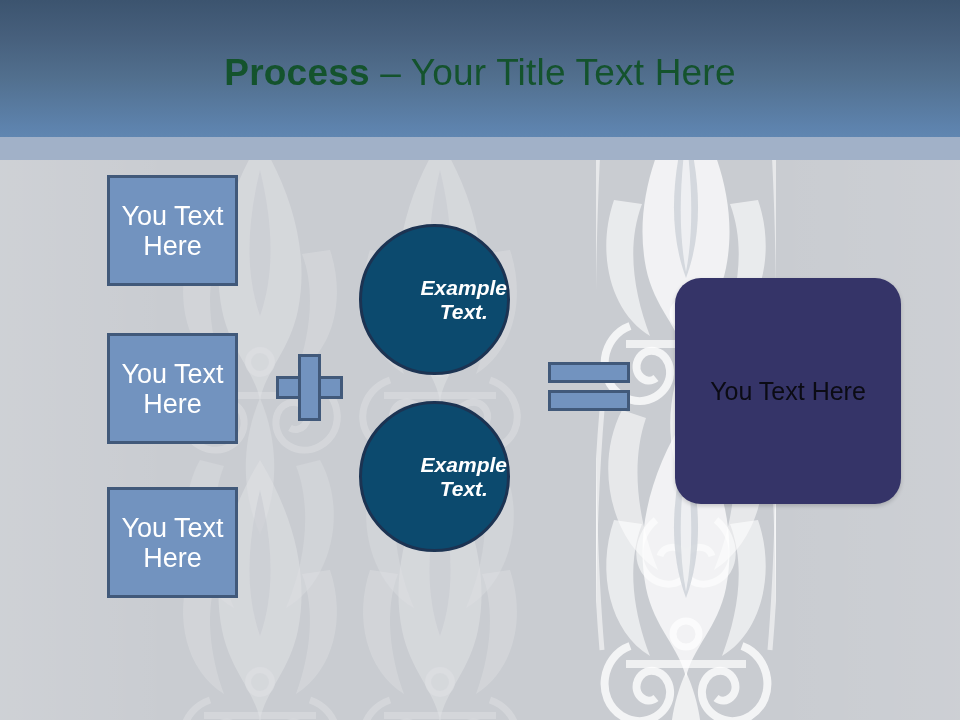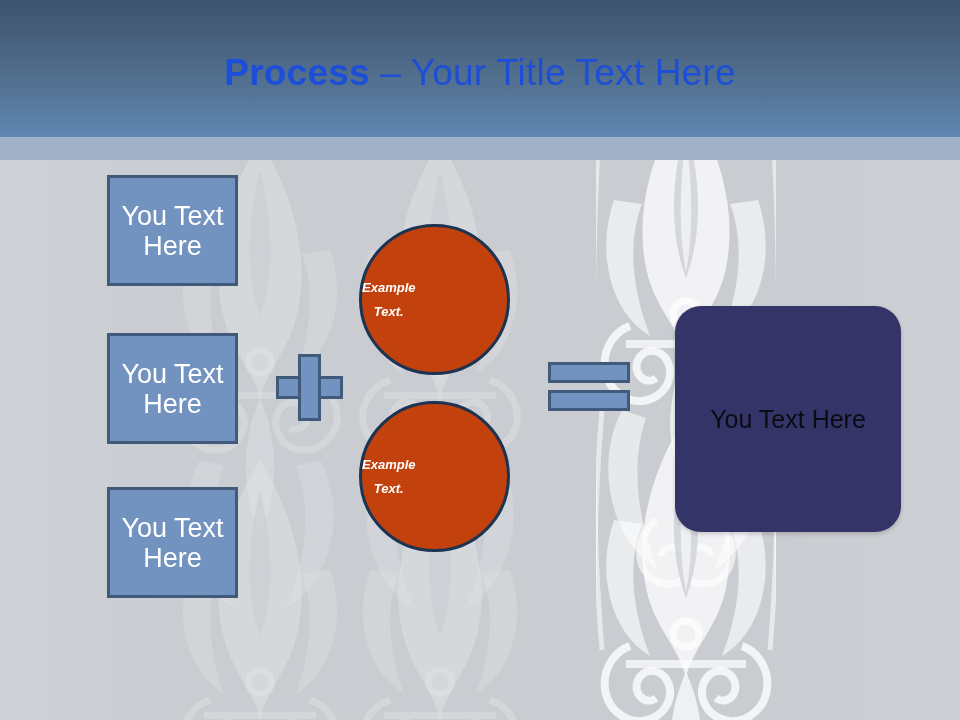--- a/index.html
+++ b/index.html
@@ -31,21 +31,21 @@
     left: 0; top: 137px;
     width: 960px;
     height: 23px;
     background: #a1b1c8;
   }
   #slide-title {
     position: absolute;
     left: 0; top: 50px;
     width: 960px;
     text-align: center;
-    color: #1d4ed8;
+    color: #14532d;
     font-size: 37px;
     line-height: 46px;
     letter-spacing: 0.2px;
     white-space: nowrap;
   }
   #slide-title .t-strong { font-weight: bold; }
   #slide-title .t-light  { font-weight: normal; }
 
   
   #bg-pattern {
@@ -114,28 +114,28 @@
     left: 25px; top: 25px; width: 17px; height: 17px;
     background: #7293bf;
   }
 
   
   .example-circle {
     position: absolute;
     width: 151px;
     height: 151px;
     border-radius: 50%;
-    background: #c2410c;
+    background: #0c4a6e;
     border: 3px solid #1f3category;
     box-sizing: border-box;
     display: flex;
     align-items: center;
-    justify-content: flex-start;
+    justify-content: flex-end;
     color: #ffffff;
-    font-size: 13px;
+    font-size: 21px;
     line-height: 24px;
     font-weight: bold;
     font-style: italic;
     text-align: center;
   }
   #circle-1 { left: 359px; top: 224px; border: 3px solid #1c3352; }
   #circle-2 { left: 359px; top: 401px; border: 3px solid #1c3352; }
 
   
   #equals-operator {
@@ -162,21 +162,20 @@
     width: 226px; height: 226px;
     background: #353468;
     border-radius: 26px;
     display: flex;
     align-items: center;
     justify-content: center;
     color: #0b0b14;
     font-size: 25px;
     text-align: center;
     box-shadow: 0 2px 4px rgba(0,0,0,0.18);
-    margin-top: 28px;
   }
 </style>
 </head>
 <body>
 
 <div id="slide">
 
   <div id="bg-pattern">
 
     <svg id="damask-left" class="damask-band" viewBox="0 0 360 560" preserveAspectRatio="none">

